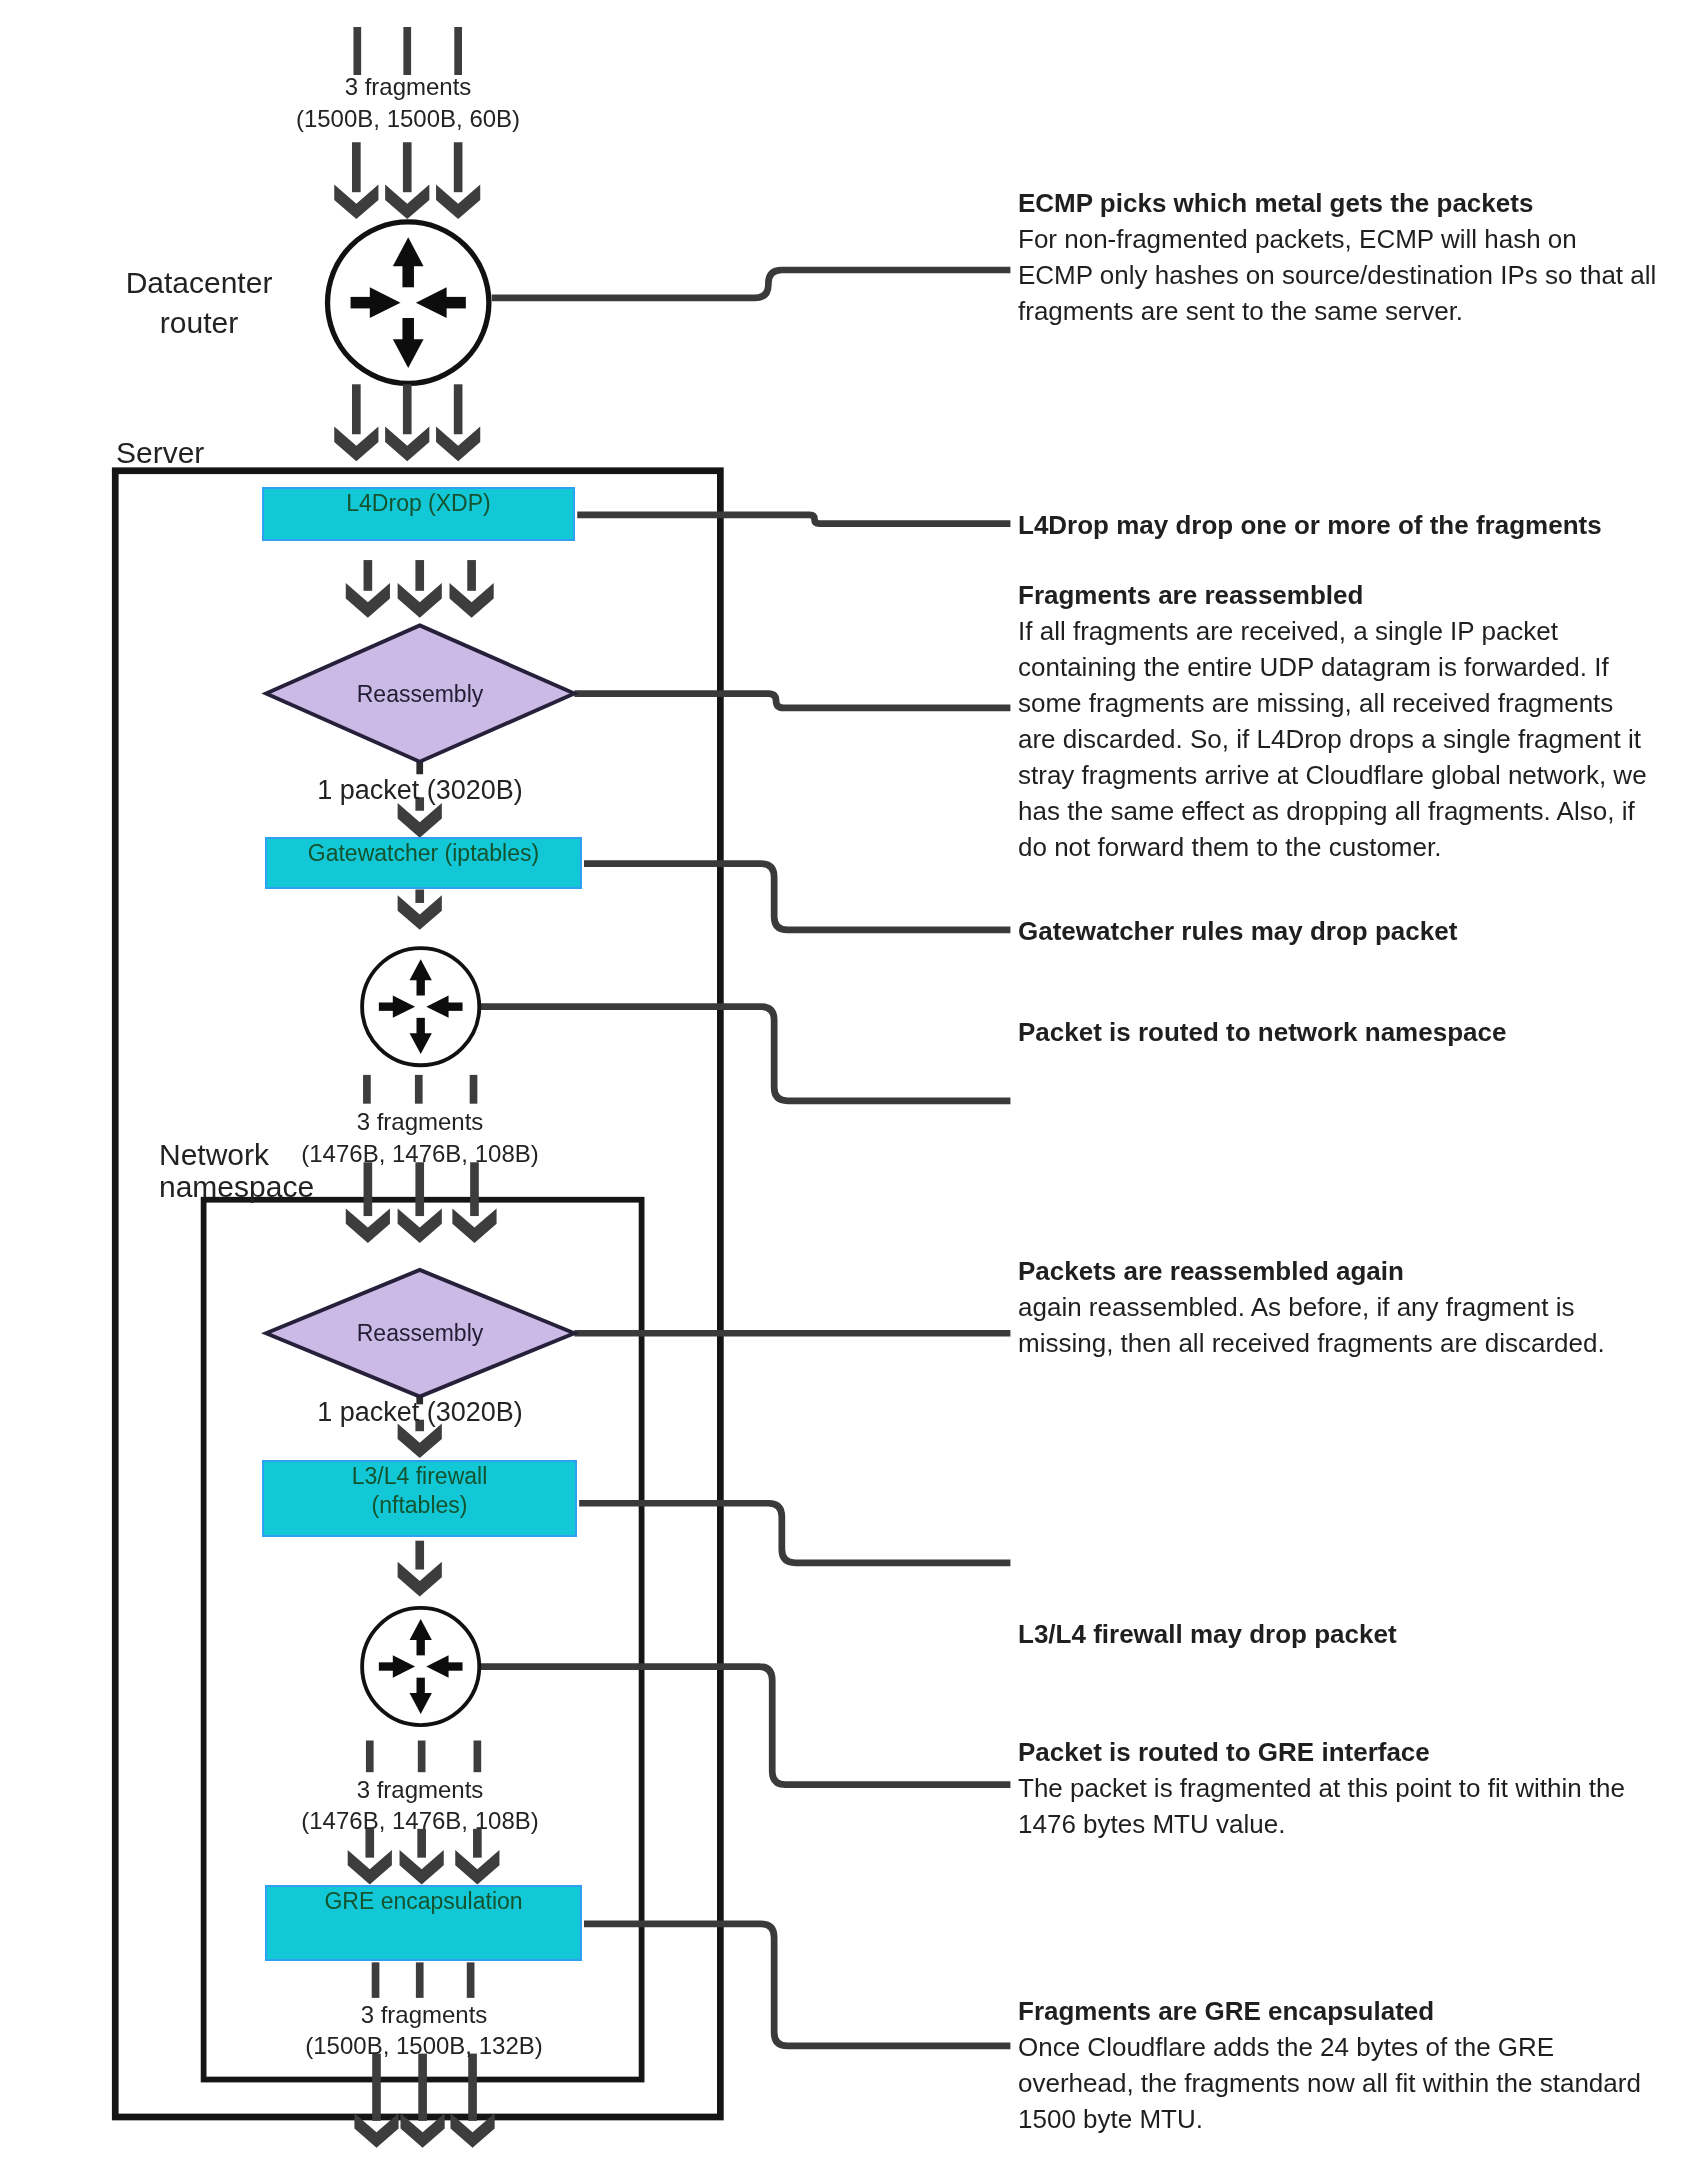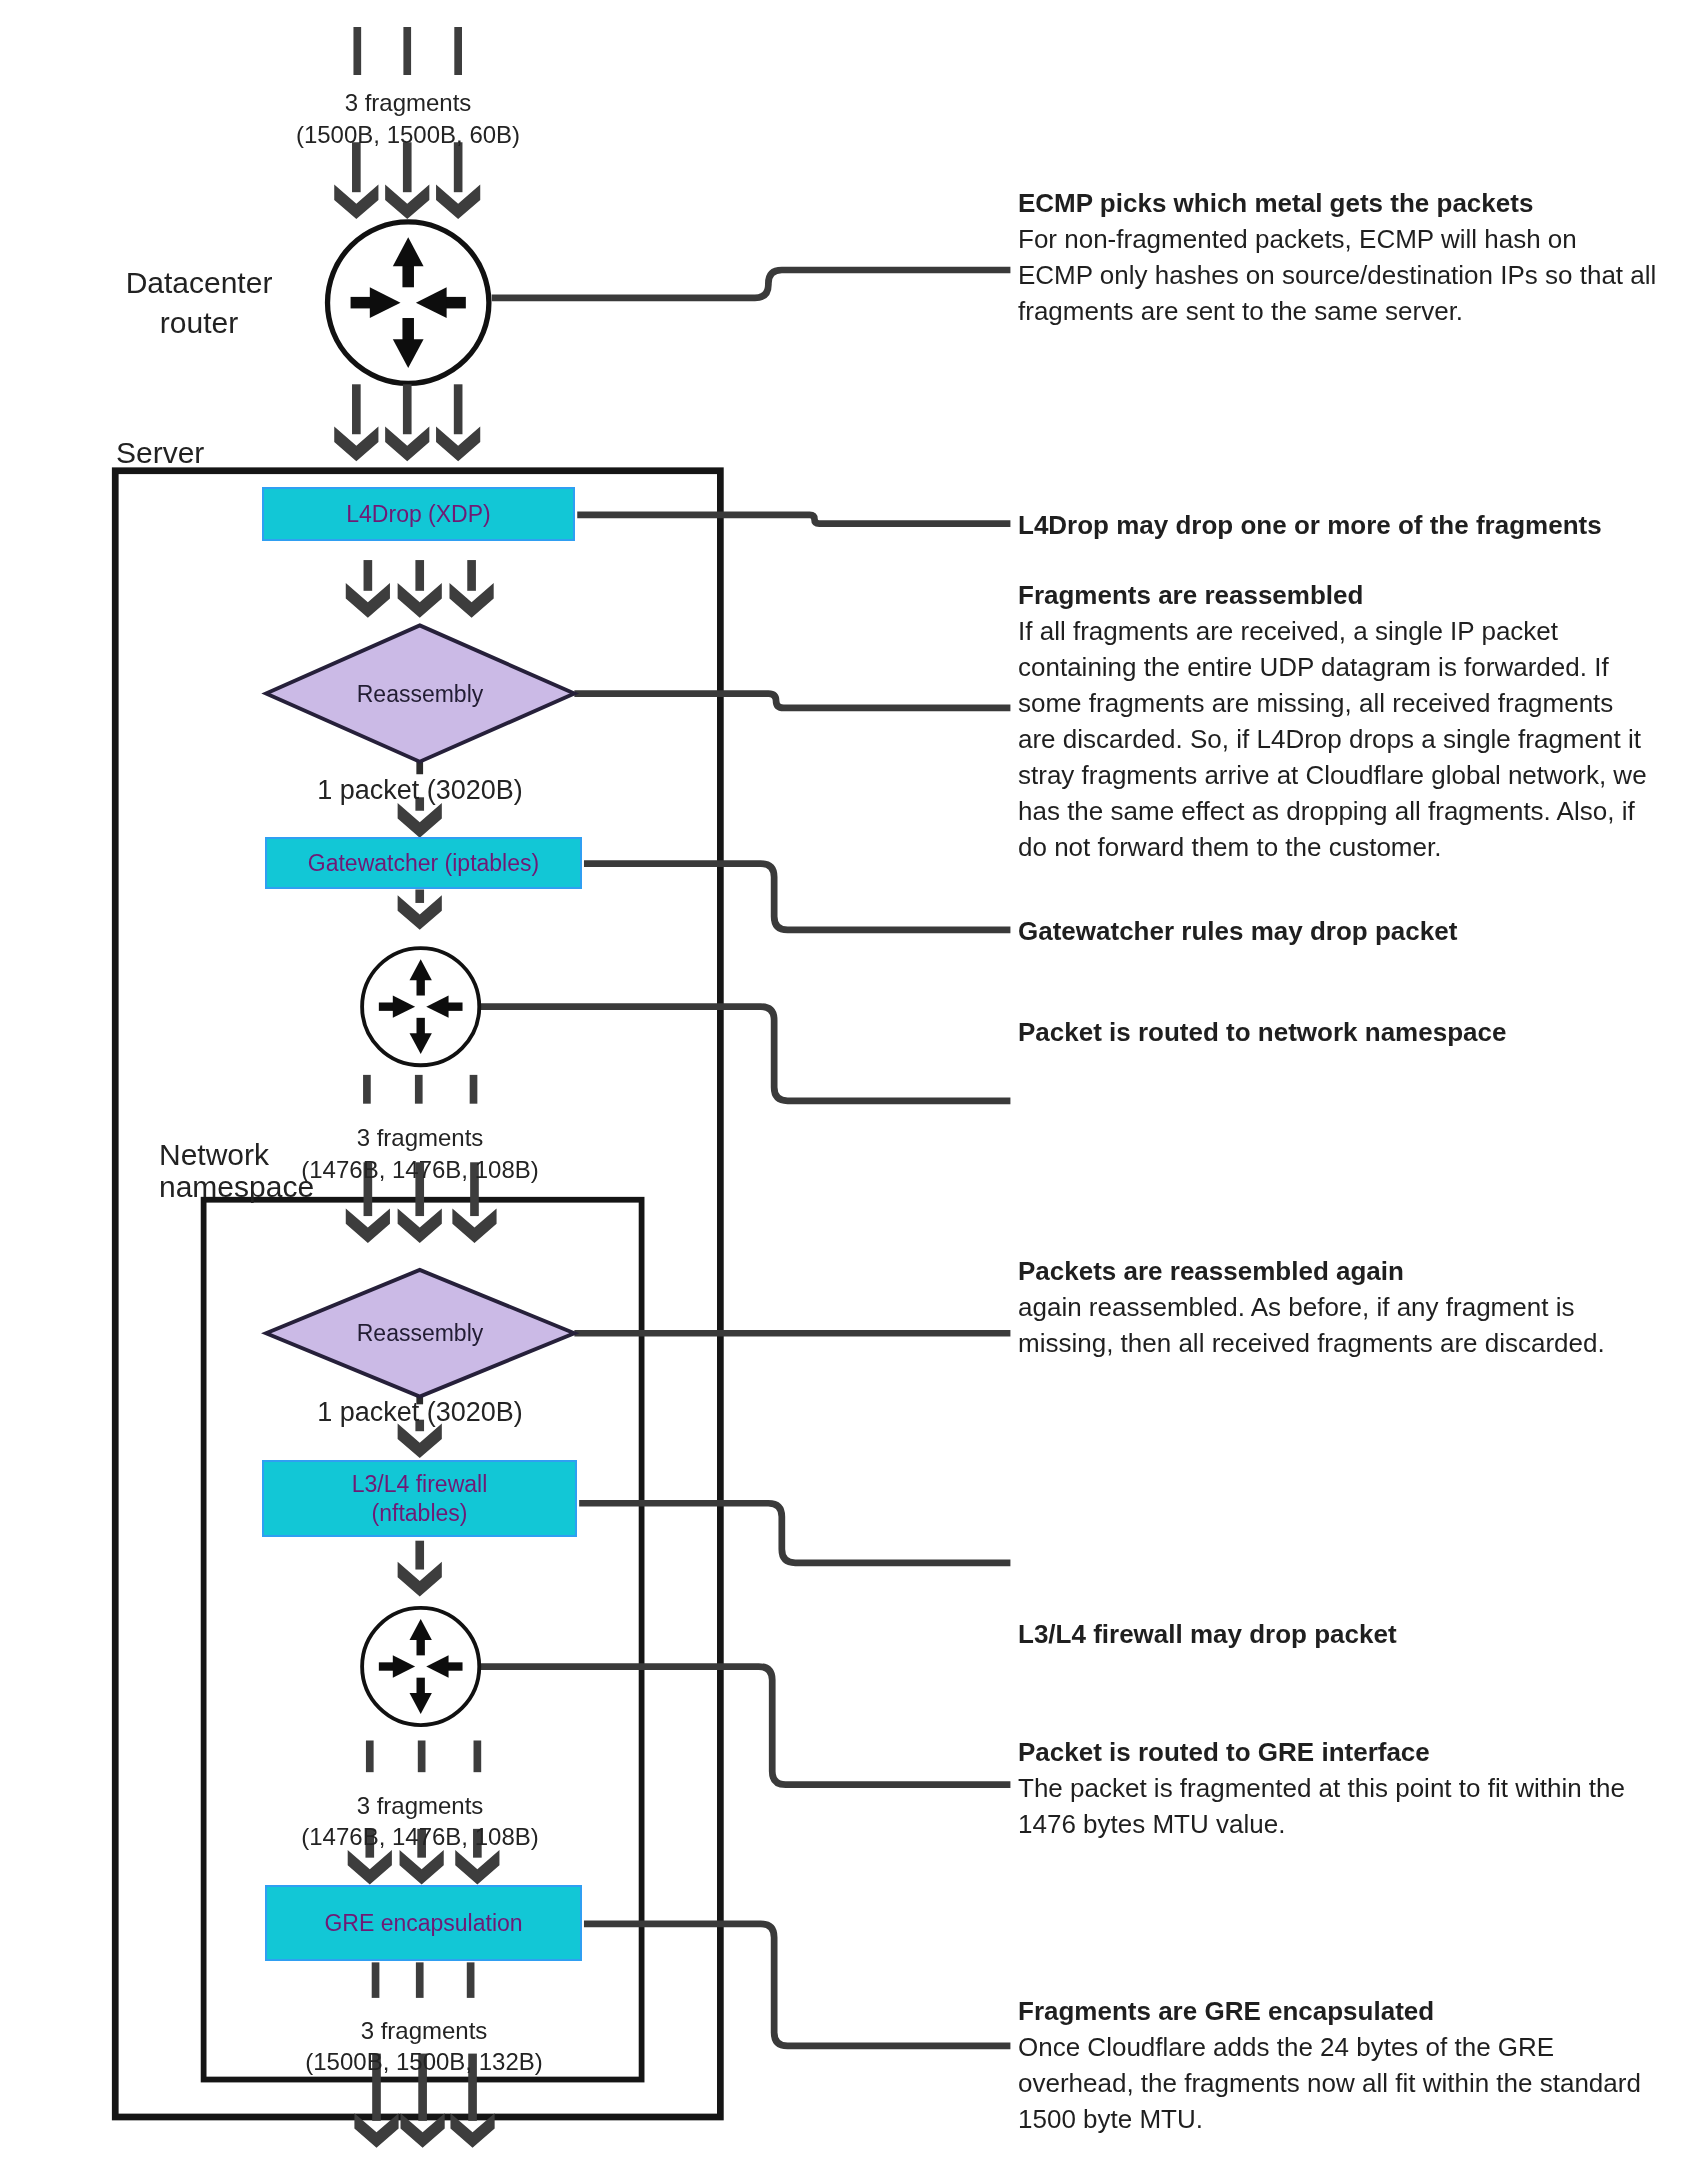--- a/index.html
+++ b/index.html
@@ -1,27 +1,27 @@
 <!DOCTYPE html>
 <html><head>
 <meta charset="utf-8">
 <style>
   html,body{margin:0;padding:0;background:#ffffff;}
   #stage{position:relative;width:1701px;height:2168px;background:#ffffff;overflow:hidden;
          font-family:"Liberation Sans", sans-serif;color:#1f1f1f;}
   #shapes{position:absolute;left:0;top:0;width:1701px;height:2168px;}
   .txt{position:absolute;white-space:nowrap;}
   .ctr{transform:translate(-50%,-50%);text-align:center;}
-  .flowlab{font-size:24px;color:#232323;margin-top:16px;}
+  .flowlab{font-size:24px;color:#232323;}
   .pktlab{font-size:27px;color:#232323;}
   .biglab{font-size:30px;color:#222;line-height:40px;}
   .boxlab{font-size:30px;color:#222;line-height:32px;}
   .cyanbox{position:absolute;background:#12c7d6;border:2.9px solid #2f9ff2;
-           display:flex;align-items:center;justify-content:center;flex-direction:column;
-           font-size:23px;color:#701a75;line-height:29px;text-align:center;}
+           display:flex;align-items:center;justify-content:flex-start;flex-direction:column;
+           font-size:23px;color:#14532d;line-height:29px;text-align:center;}
   .dmdlab{font-size:23px;color:#221d33;}
   .note{position:absolute;left:1018px;font-size:26px;line-height:36px;color:#1f1f1f;}
   .note .nt{font-weight:bold;}
 </style>
 </head>
 <body>
 
 <div id="stage">
 
   <svg id="shapes" viewBox="0 0 1771 2257">

